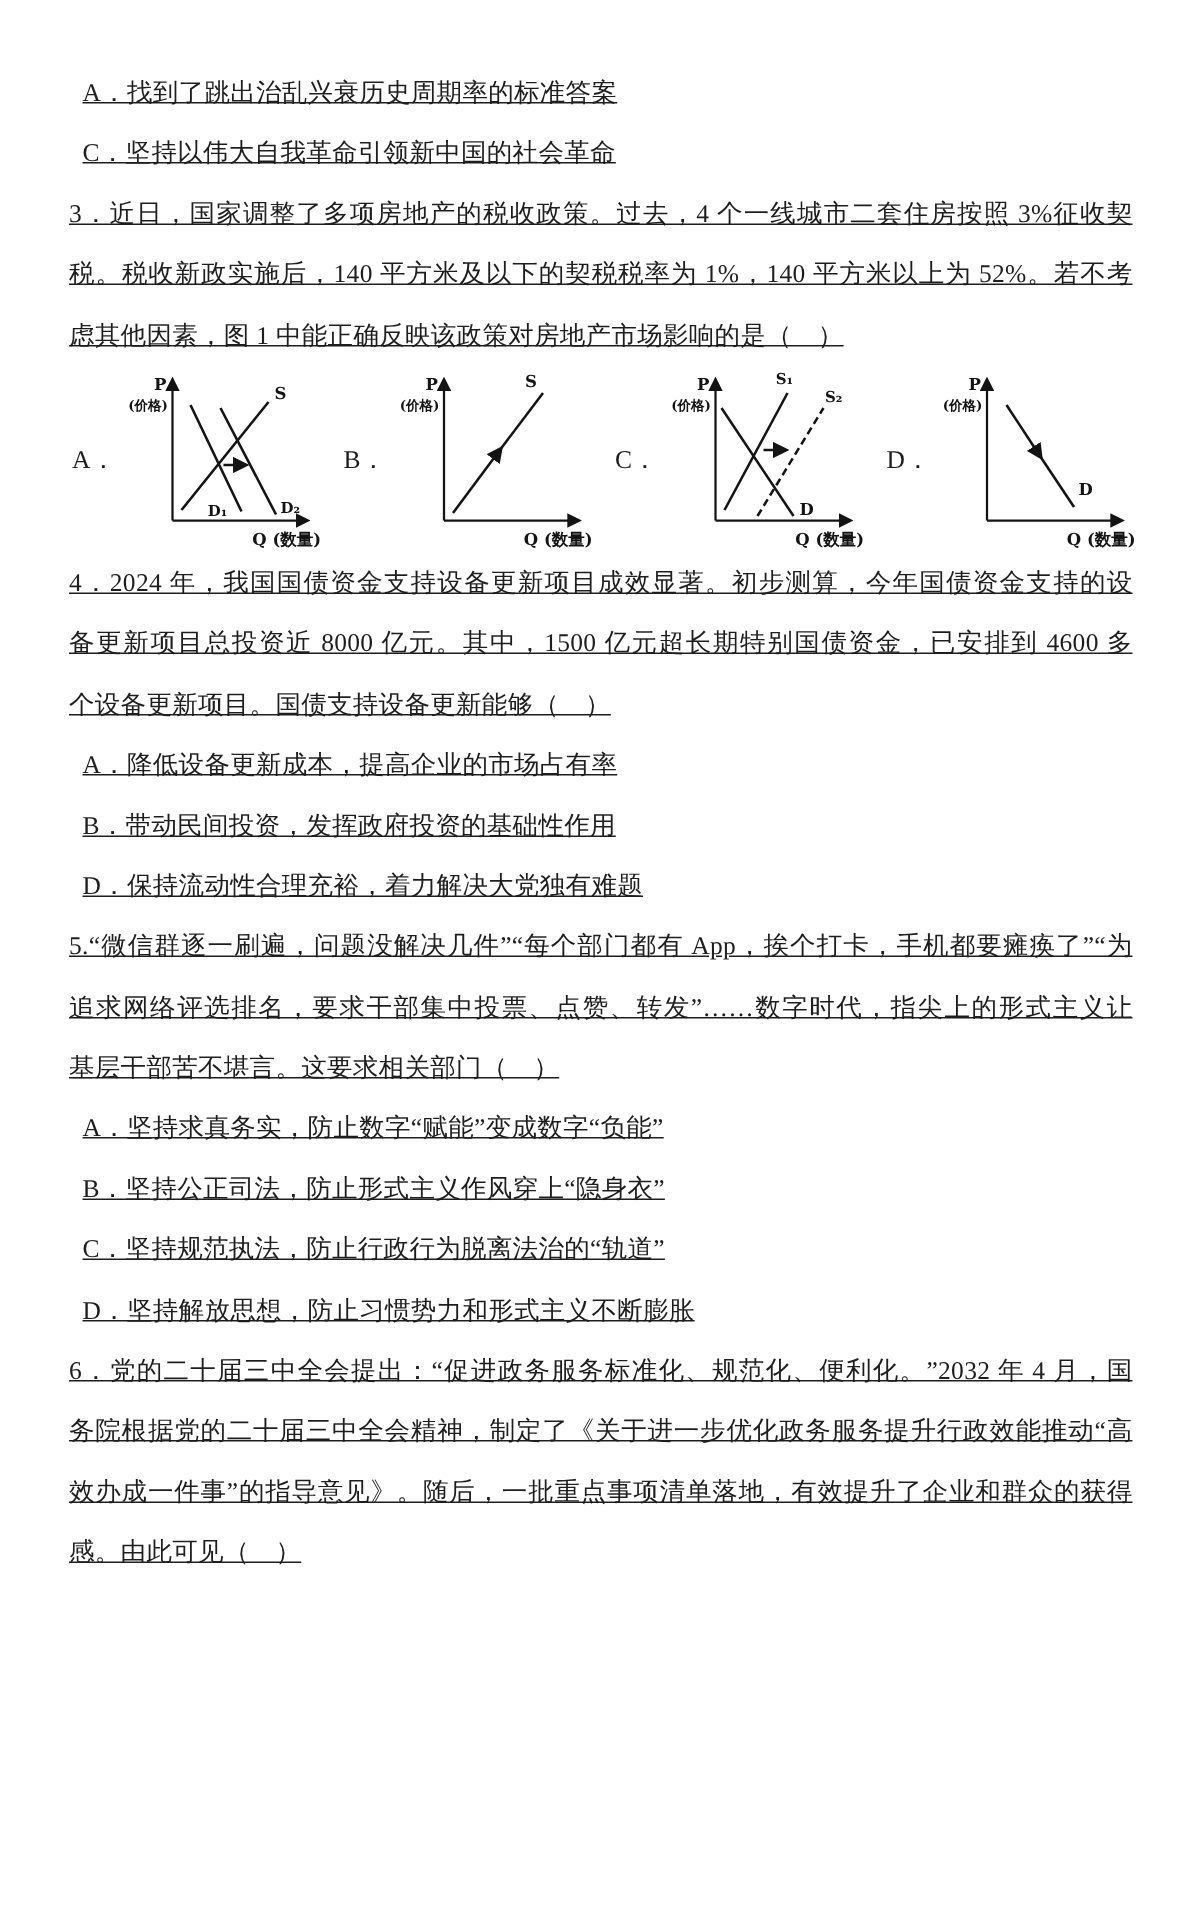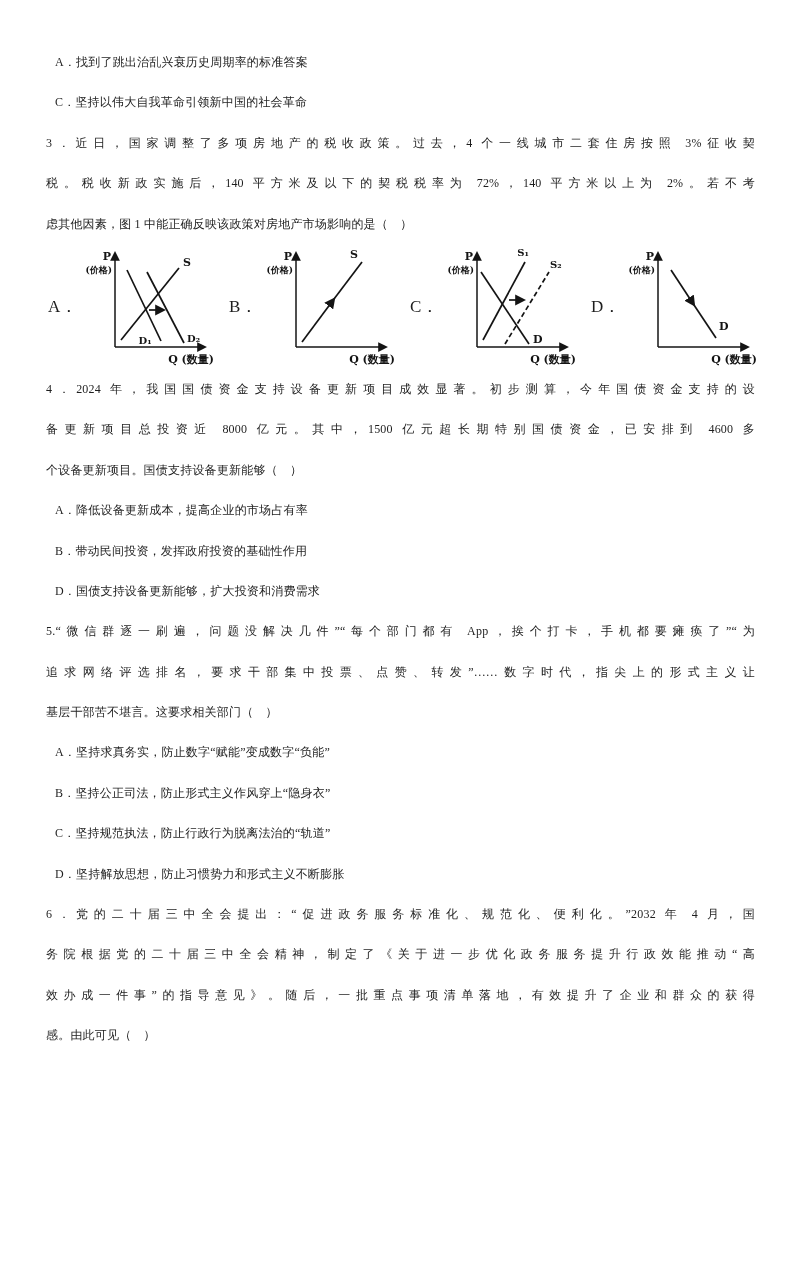--- a/index.html
+++ b/index.html
@@ -10,23 +10,24 @@
     color:#1e1e1e;
     overflow:hidden;
   }
   .doc{
     padding:42px 45px 0 46px;
     width:709px;
   }
   .ln{
     height:40.4px;
     line-height:40.4px;
-    font-size:12px;
+    font-size:17px;
     white-space:nowrap;
     letter-spacing:0.2px;
+    text-decoration:underline;
   }
   .j{ text-align:justify; text-align-last:justify; }
   .opt{ padding-left:9px; }
   
   .figrow{
     height:125px;
     display:flex;
     align-items:center;
     gap:13px;
     margin-left:2px;
@@ -62,21 +63,21 @@
     </marker>
   </defs>
 </svg>
 
 <div class="doc">
 
   <div class="ln opt">A．找到了跳出治乱兴衰历史周期率的标准答案</div>
   <div class="ln opt">C．坚持以伟大自我革命引领新中国的社会革命</div>
 
   <div class="ln j">3．近日，国家调整了多项房地产的税收政策。过去，4 个一线城市二套住房按照 3%征收契</div>
-  <div class="ln j">税。税收新政实施后，140 平方米及以下的契税税率为 72%，140 平方米以上为 2%。若不考</div>
+  <div class="ln j">税。税收新政实施后，140 平方米及以下的契税税率为 1%，140 平方米以上为 52%。若不考</div>
   <div class="ln">虑其他因素，图 1 中能正确反映该政策对房地产市场影响的是（　）</div>
 
   <div class="figrow">
 
     <div class="figgroup">
       <span class="figlabel">A．</span>
       <svg class="figsvg" width="135" height="125" viewBox="0 0 135 125">
         <line class="axis" x1="34" y1="103" x2="34" y2="9" marker-end="url(#ah)"></line>
         <line class="axis" x1="34" y1="103" x2="124" y2="103" marker-end="url(#ah)"></line>
         <text class="t11" x="30" y="16" text-anchor="end">P</text>
@@ -138,21 +139,21 @@
       </svg>
     </div>
 
   </div>
 
   <div class="ln j">4．2024 年，我国国债资金支持设备更新项目成效显著。初步测算，今年国债资金支持的设</div>
   <div class="ln j">备更新项目总投资近 8000 亿元。其中，1500 亿元超长期特别国债资金，已安排到 4600 多</div>
   <div class="ln">个设备更新项目。国债支持设备更新能够（　）</div>
   <div class="ln opt">A．降低设备更新成本，提高企业的市场占有率</div>
   <div class="ln opt">B．带动民间投资，发挥政府投资的基础性作用</div>
-  <div class="ln opt">D．国债支持设备更新能够，扩大投资和消费需求</div>
+  <div class="ln opt">D．保持流动性合理充裕，着力解决大党独有难题</div>
 
   <div class="ln j">5.“微信群逐一刷遍，问题没解决几件”“每个部门都有 App，挨个打卡，手机都要瘫痪了”“为</div>
   <div class="ln j">追求网络评选排名，要求干部集中投票、点赞、转发”……数字时代，指尖上的形式主义让</div>
   <div class="ln">基层干部苦不堪言。这要求相关部门（　）</div>
   <div class="ln opt">A．坚持求真务实，防止数字“赋能”变成数字“负能”</div>
   <div class="ln opt">B．坚持公正司法，防止形式主义作风穿上“隐身衣”</div>
   <div class="ln opt">C．坚持规范执法，防止行政行为脱离法治的“轨道”</div>
   <div class="ln opt">D．坚持解放思想，防止习惯势力和形式主义不断膨胀</div>
 
   <div class="ln j">6．党的二十届三中全会提出：“促进政务服务标准化、规范化、便利化。”2032 年 4 月，国</div>

